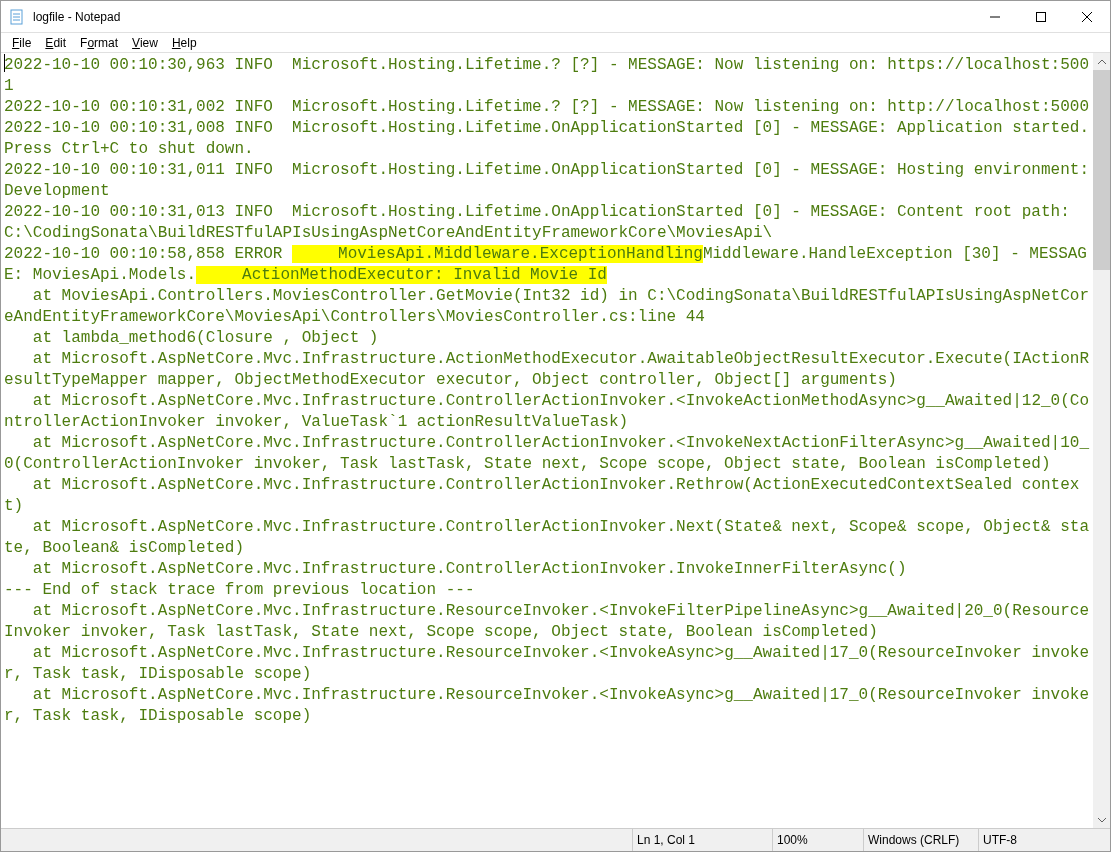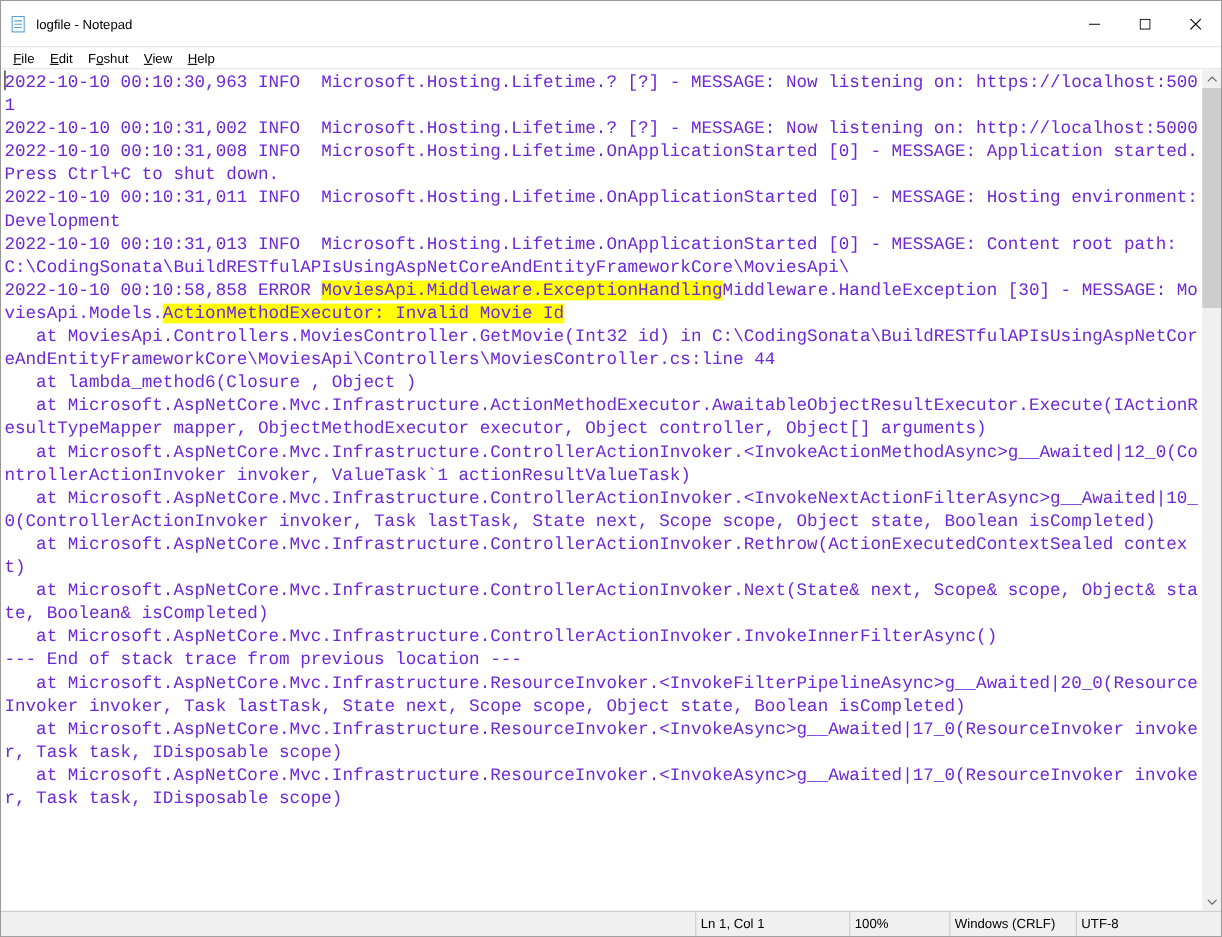--- a/index.html
+++ b/index.html
@@ -8,21 +8,21 @@
       font-size: 12px;
       background: #f0f0f0;
       width: 1111px;
       height: 852px;
       overflow: hidden;
       display: flex;
       flex-direction: column;
       border: 1px solid #999;
     }
     .titlebar {
-      height: 42px;
+      height: 32px;
       background: #fff;
       display: flex;
       align-items: center;
       border-bottom: 1px solid #e0e0e0;
     }
     .titlebar .icon {
       width: 16px;
       height: 16px;
       margin: 0 8px;
       display: flex;
@@ -69,24 +69,24 @@
       overflow: hidden;
     }
     .textarea {
       flex: 1;
       white-space: pre-wrap;
       word-break: break-all;
       font-family: Consolas, "Courier New", monospace;
       font-size: 16px;
       line-height: 21px;
       padding: 1px 3px;
-      color: #6d28d9;
+      color: #4d7c0f;
       overflow: hidden;
     }
-    .textarea .hl { background: #ffff00; }
+    .textarea .hl { background: #ffff00; padding-left: 46px; }
     .caret {
       display: inline-block;
       border-left: 1px solid #000;
       height: 18px;
       vertical-align: -3px;
       margin-right: -1px;
     }
 
     .scrollbar {
       width: 17px;
@@ -161,21 +161,21 @@
           <line x1="0" y1="0" x2="10" y2="10" stroke="#000" stroke-width="1"></line>
           <line x1="10" y1="0" x2="0" y2="10" stroke="#000" stroke-width="1"></line>
         </svg>
     </div>
   </div>
 </div>
 
 <div class="menubar">
   <div class="menu-item"><span class="ul">F</span><span>ile</span></div>
   <div class="menu-item"><span class="ul">E</span><span>dit</span></div>
-  <div class="menu-item">F<span class="ul">o</span><span>shut</span></div>
+  <div class="menu-item">F<span class="ul">o</span><span>rmat</span></div>
   <div class="menu-item"><span class="ul">V</span><span>iew</span></div>
   <div class="menu-item"><span class="ul">H</span><span>elp</span></div>
 </div>
 
 <div class="content-wrap">
   <div class="textarea"><span class="caret"></span><span>2022-10-10 00:10:30,963 INFO  Microsoft.Hosting.Lifetime.? [?] - MESSAGE: Now listening on: https://localhost:5001
 2022-10-10 00:10:31,002 INFO  Microsoft.Hosting.Lifetime.? [?] - MESSAGE: Now listening on: http://localhost:5000
 2022-10-10 00:10:31,008 INFO  Microsoft.Hosting.Lifetime.OnApplicationStarted [0] - MESSAGE: Application started. Press Ctrl+C to shut down.
 2022-10-10 00:10:31,011 INFO  Microsoft.Hosting.Lifetime.OnApplicationStarted [0] - MESSAGE: Hosting environment: Development
 2022-10-10 00:10:31,013 INFO  Microsoft.Hosting.Lifetime.OnApplicationStarted [0] - MESSAGE: Content root path: C:\CodingSonata\BuildRESTfulAPIsUsingAspNetCoreAndEntityFrameworkCore\MoviesApi\

